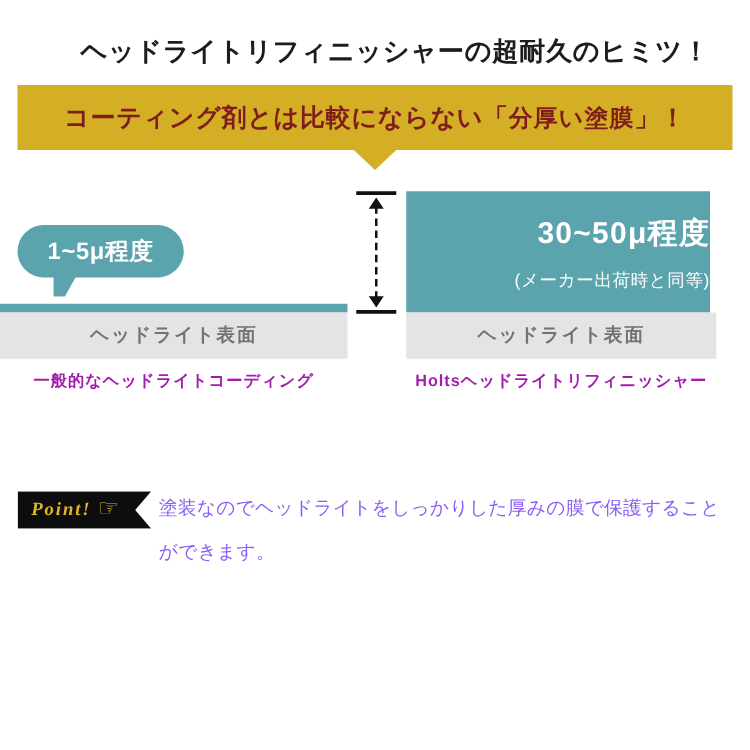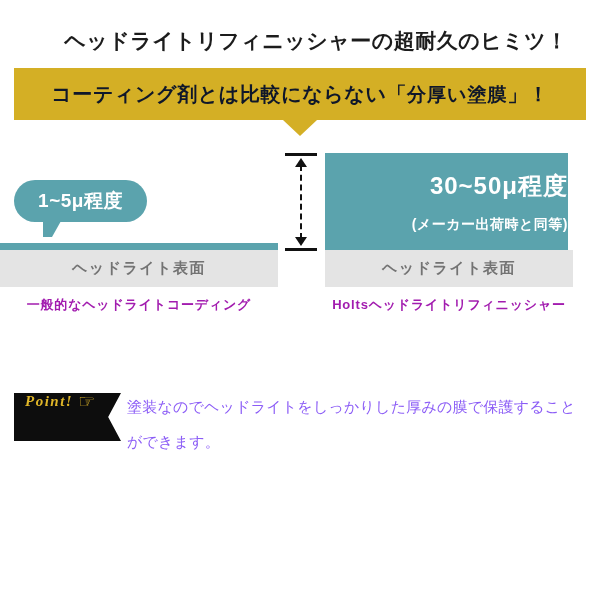--- a/index.html
+++ b/index.html
@@ -40,21 +40,21 @@
   }
   .banner {
     background: #d4af25;
     height: 52px;
     display: flex;
     align-items: center;
     justify-content: center;
   }
   .banner-text {
     font-family: "Liberation Serif", "DejaVu Serif", serif;
-    color: #0f172a;
+    color: #7f1d1d;
     font-size: 20px;
     font-weight: bold;
     letter-spacing: 0.6px;
     white-space: nowrap;
     display: flex;
     align-items: baseline;
   }
   .banner-text .em {
     font-size: 19px;
     letter-spacing: 1px;
@@ -223,21 +223,21 @@
   .thick-main {
     color: #ffffff;
     font-size: 24px;
     font-weight: bold;
     letter-spacing: 1px;
     white-space: nowrap;
   }
   .thick-sub {
     color: #ffffff;
     font-size: 14px;
-    font-weight: bold;
+    font-weight: normal;
     letter-spacing: 0.5px;
     margin-top: 14px;
     white-space: nowrap;
   }
   .surface-right {
     position: absolute;
     left: 0;
     top: 100px;
     width: 248px;
     height: 37px;
@@ -252,24 +252,25 @@
     position: absolute;
     left: 14px;
     top: 393px;
     width: 572px;
   }
   .point-badge {
     position: absolute;
     left: 0;
     top: 0;
     width: 107px;
-    height: 48px;
+    height: 30px;
     background: #0d0d0d;
     clip-path: polygon(0 0, 100% 0, 88% 50%, 100% 100%, 0 100%);
     display: flex;
+    align-items: center;
     padding-left: 11px;
     box-sizing: border-box;
   }
   .point-text {
     font-family: "Liberation Serif", "DejaVu Serif", serif;
     color: #e0b628;
     font-size: 15px;
     font-style: italic;
     font-weight: bold;
     letter-spacing: 1.5px;

